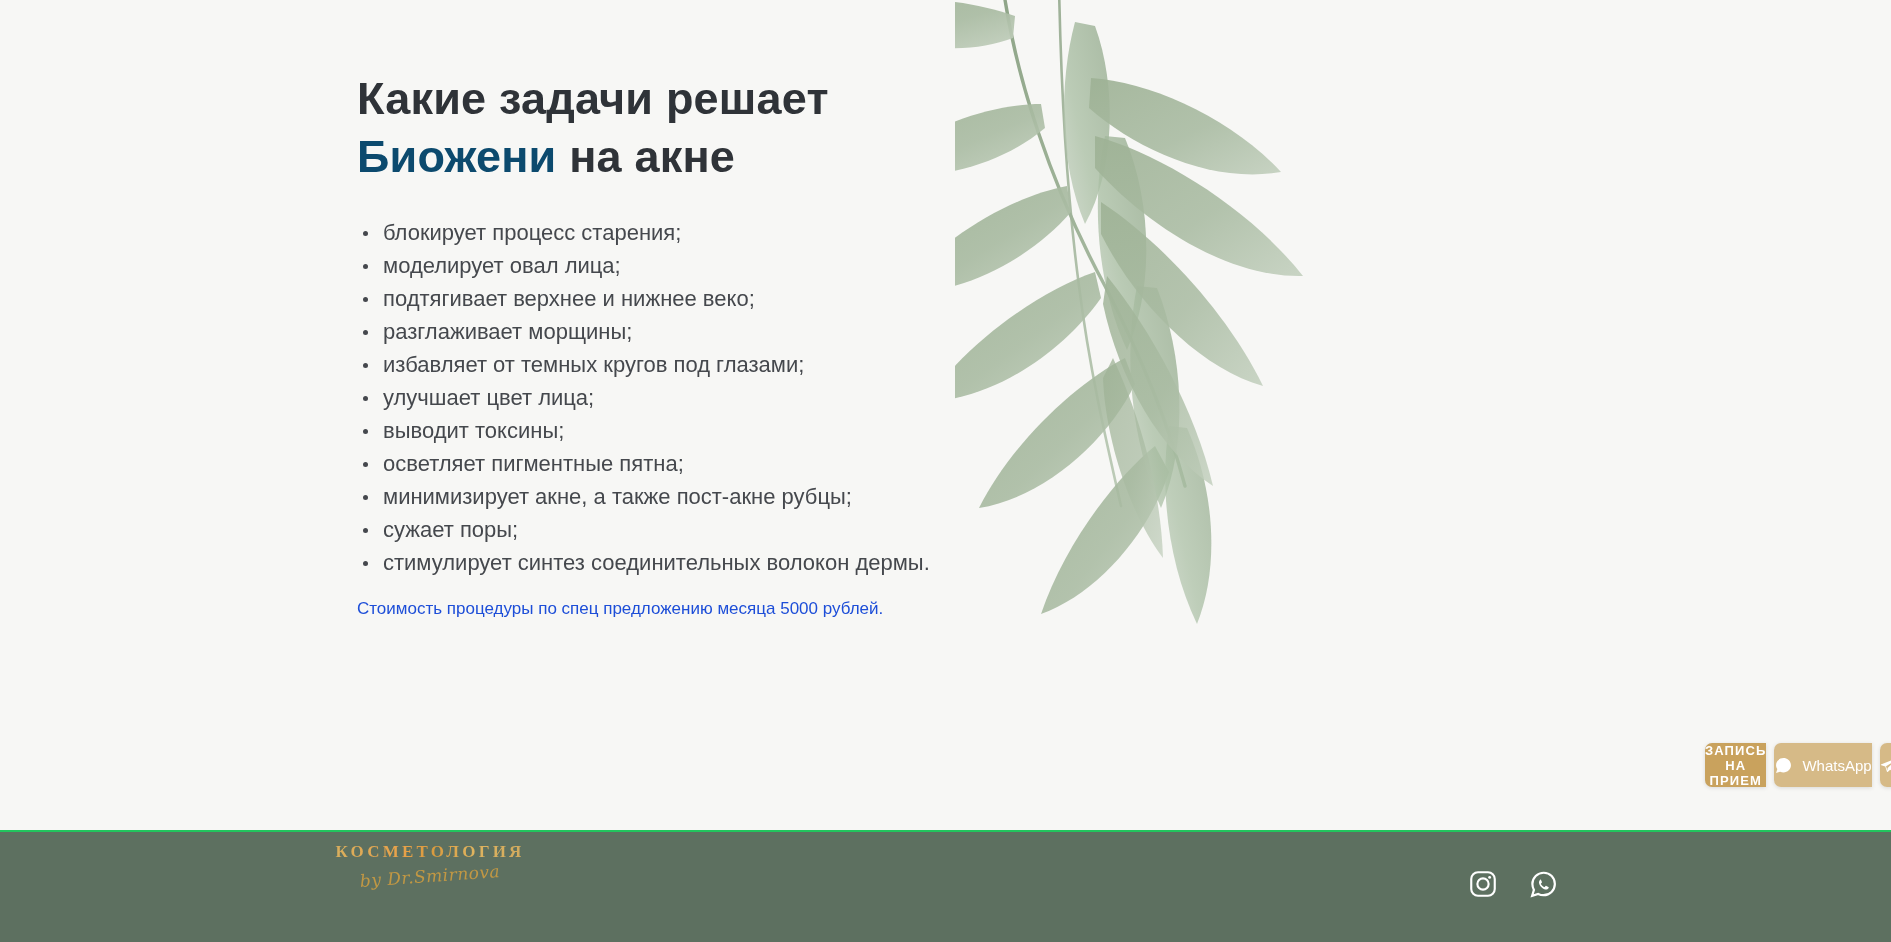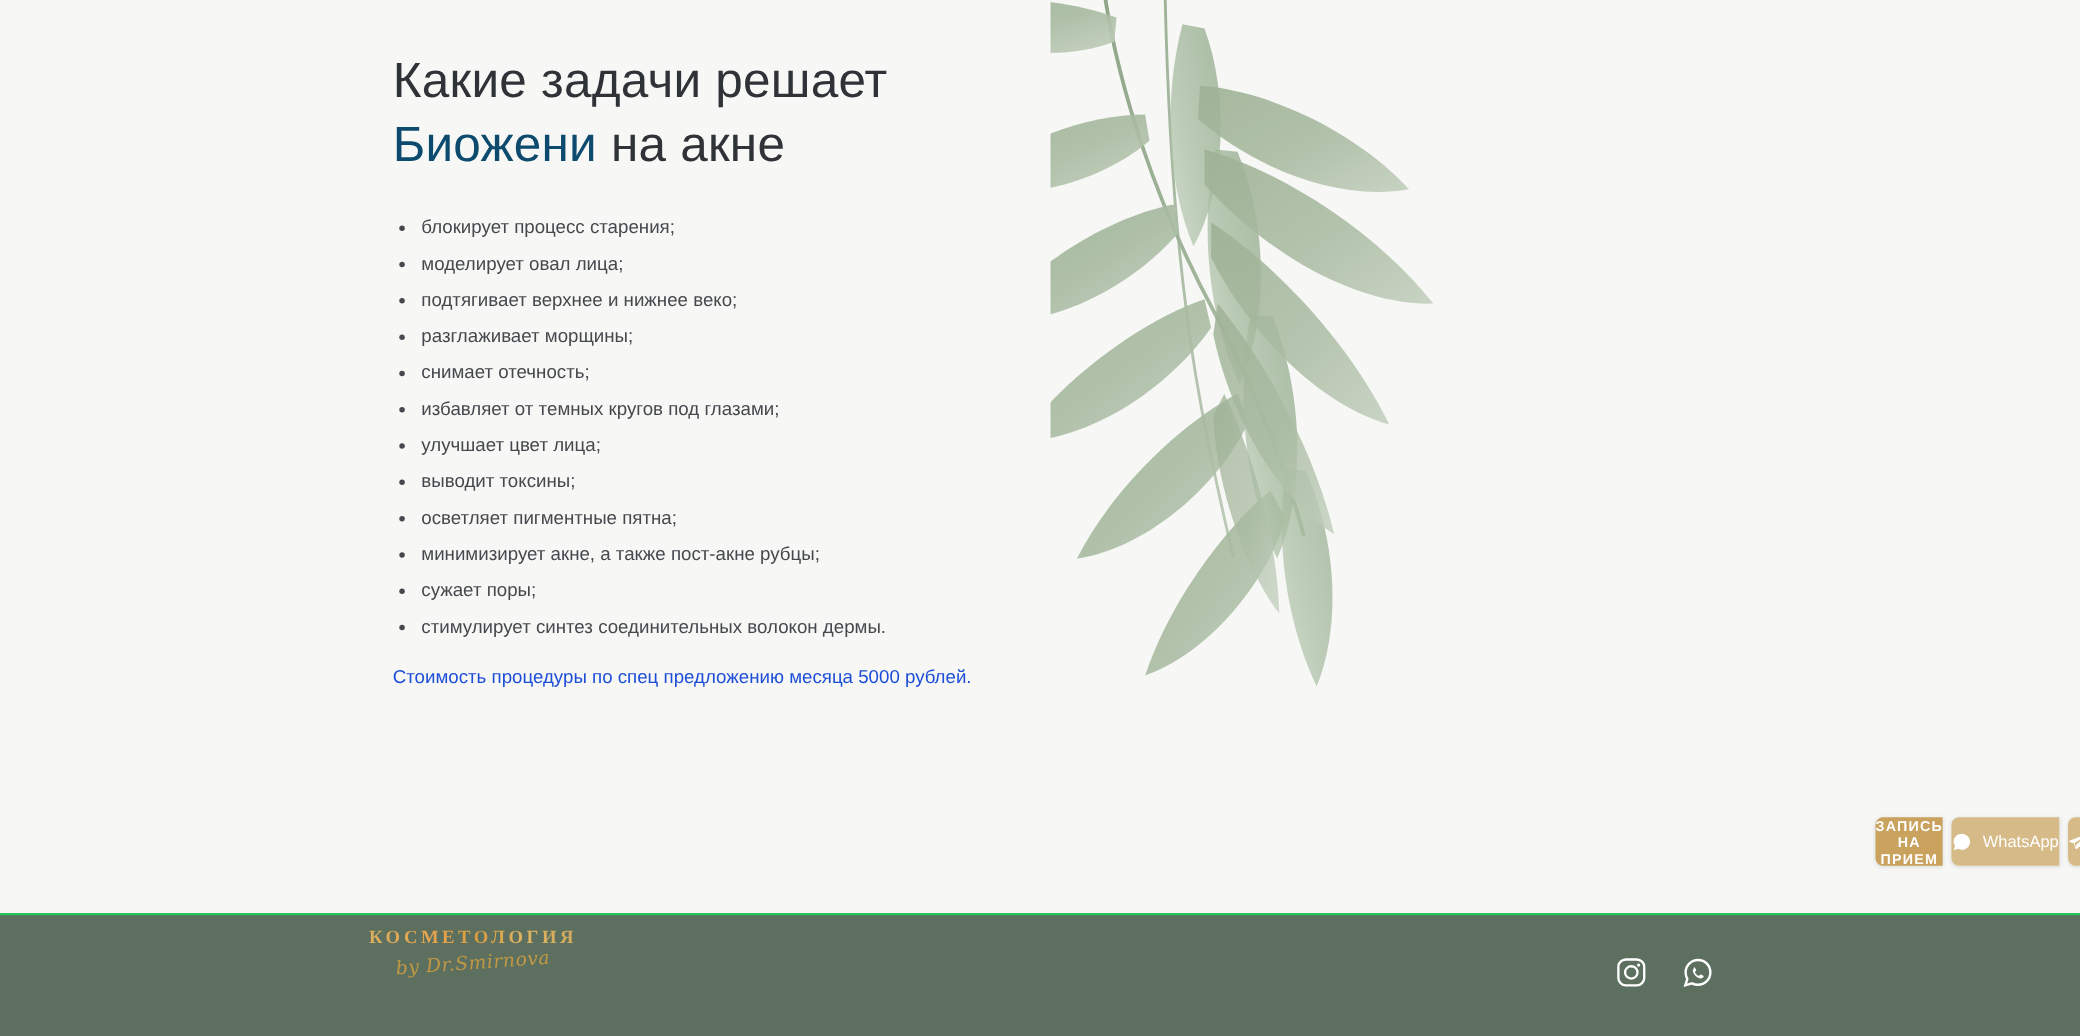--- a/index.html
+++ b/index.html
@@ -31,36 +31,36 @@
   
   .content{
     position:absolute;
     left:357px;
     top:0;
     width:980px;
     z-index:2;
   }
 
   .page-title{
-    font-weight:400;
+    font-weight:700;
     font-size:45px;
     line-height:58px;
     color:#2f3338;
     letter-spacing:.2px;
-    margin-top:44px;
+    margin-top:70px;
   }
   .page-title .accent{ color:#0c4a6e; }
 
   .benefits{
     list-style:none;
     margin-top:37px;
   }
   .benefits li{
     position:relative;
-    font-size:17px;
+    font-size:22px;
     line-height:20px;
     color:#45484d;
     padding-left:26px;
     margin-bottom:13px;
   }
   .benefits li::before{
     content:"";
     position:absolute;
     left:6px;
     top:8px;
@@ -224,21 +224,20 @@
   <h1 class="page-title">
     <span>Какие задачи решает</span><br>
     <span class="accent">Биожени</span><span> на акне</span>
   </h1>
 
   <ul class="benefits">
     <li>блокирует процесс старения;</li>
     <li>моделирует овал лица;</li>
     <li>подтягивает верхнее и нижнее веко;</li>
     <li>разглаживает морщины;</li>
-    <li>снимает отечность;</li>
     <li>избавляет от темных кругов под глазами;</li>
     <li>улучшает цвет лица;</li>
     <li>выводит токсины;</li>
     <li>осветляет пигментные пятна;</li>
     <li>минимизирует акне, а также пост-акне рубцы;</li>
     <li>сужает поры;</li>
     <li>стимулирует синтез соединительных волокон дермы.</li>
   </ul>
 
   <p class="price-note">Стоимость процедуры по спец предложению месяца 5000 рублей.</p>

